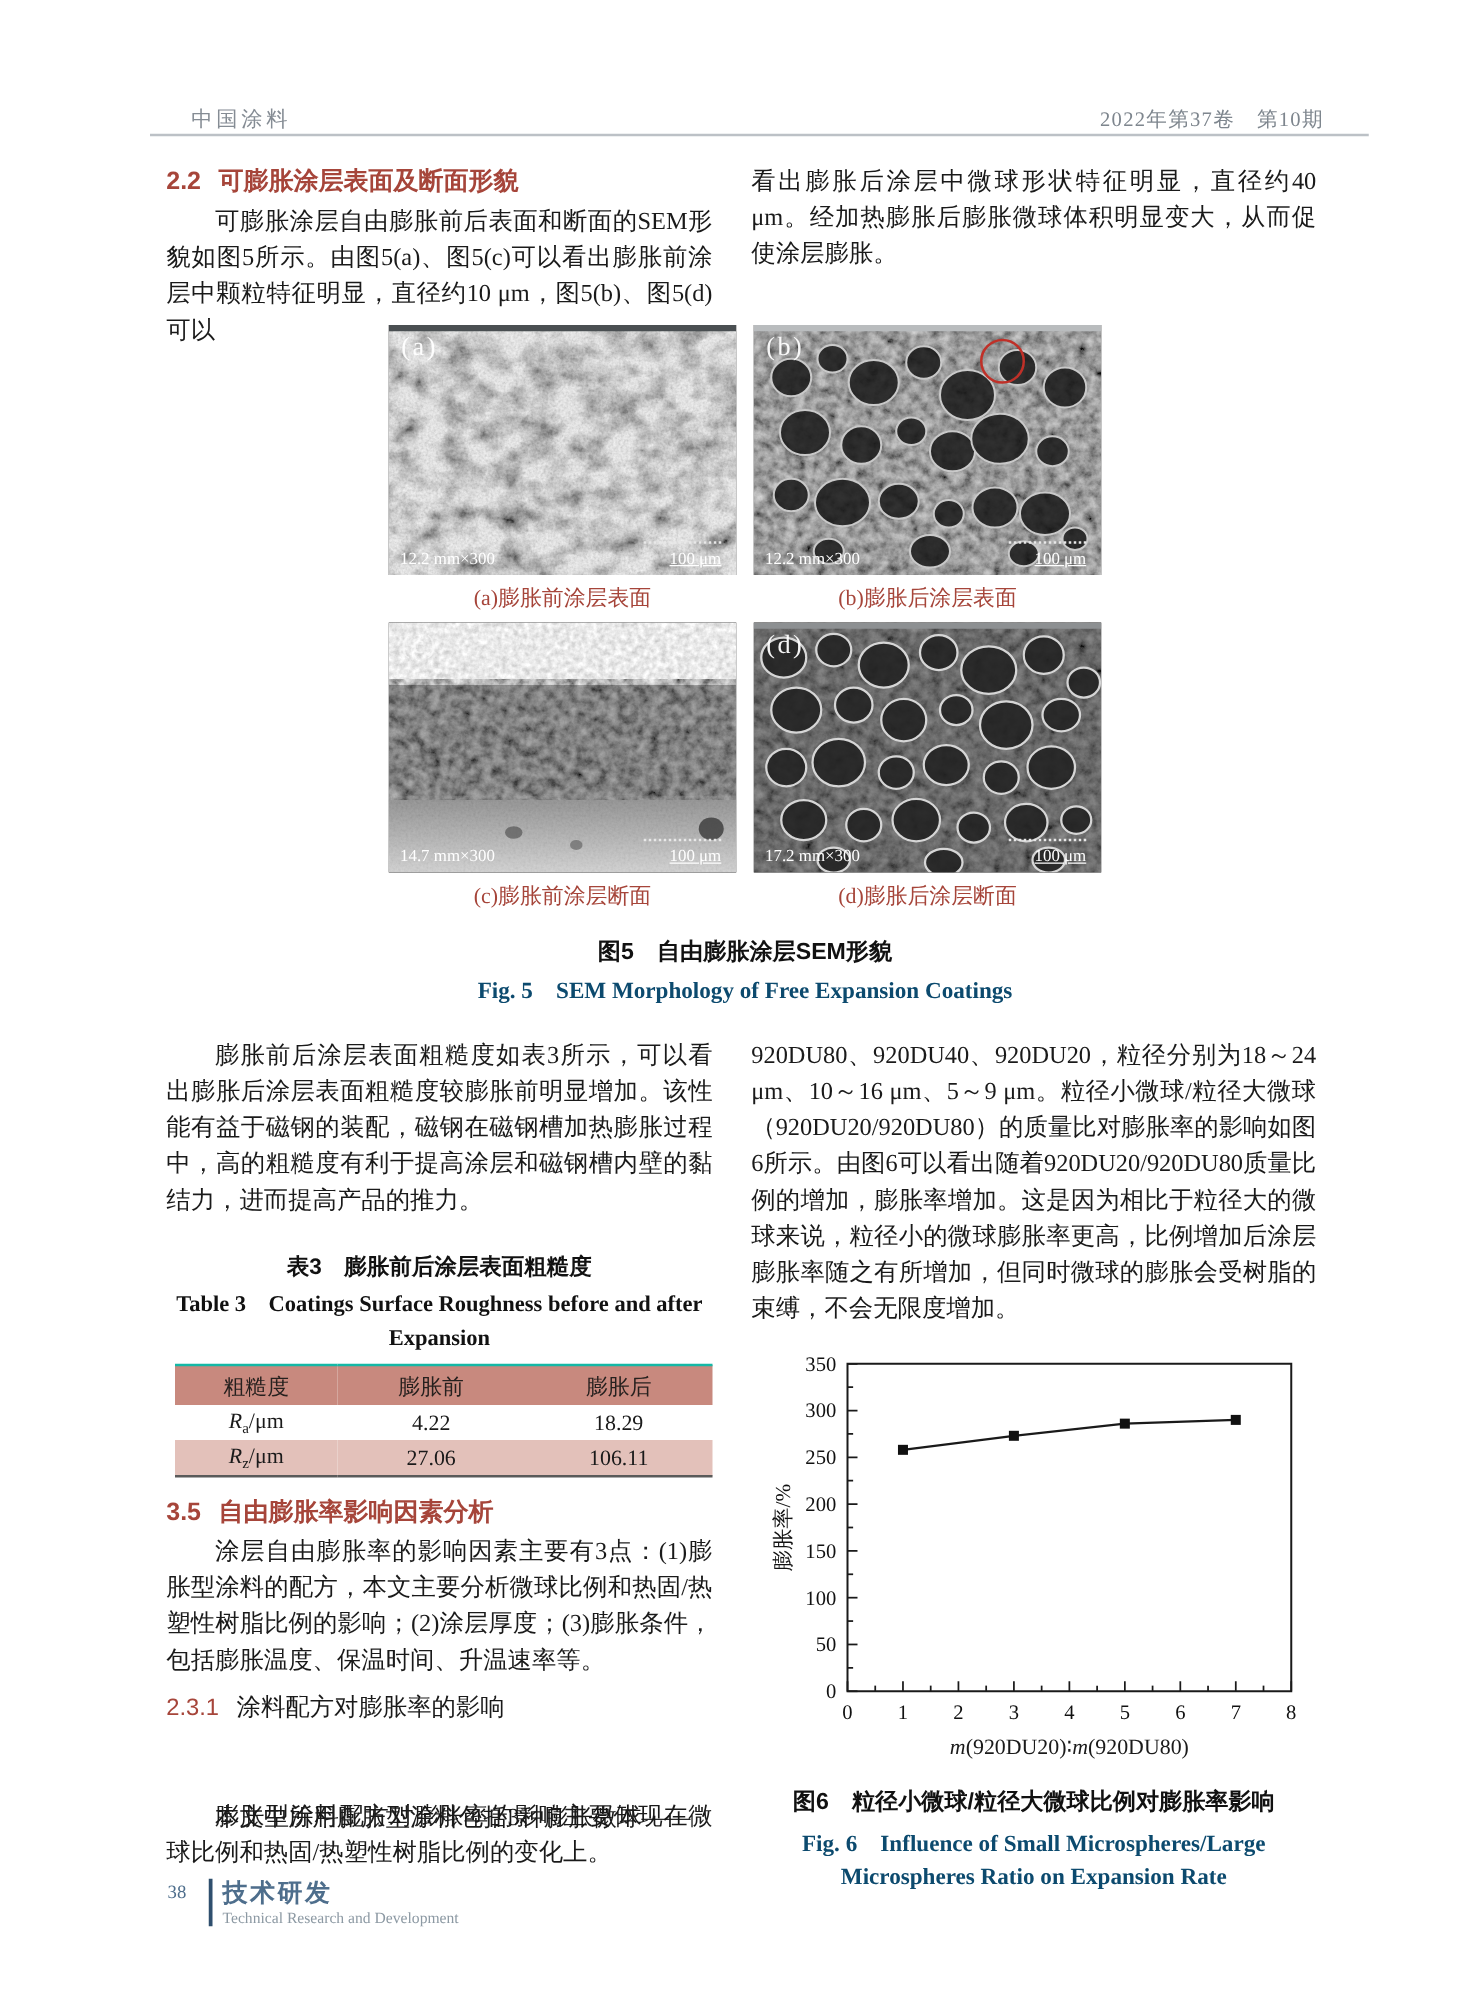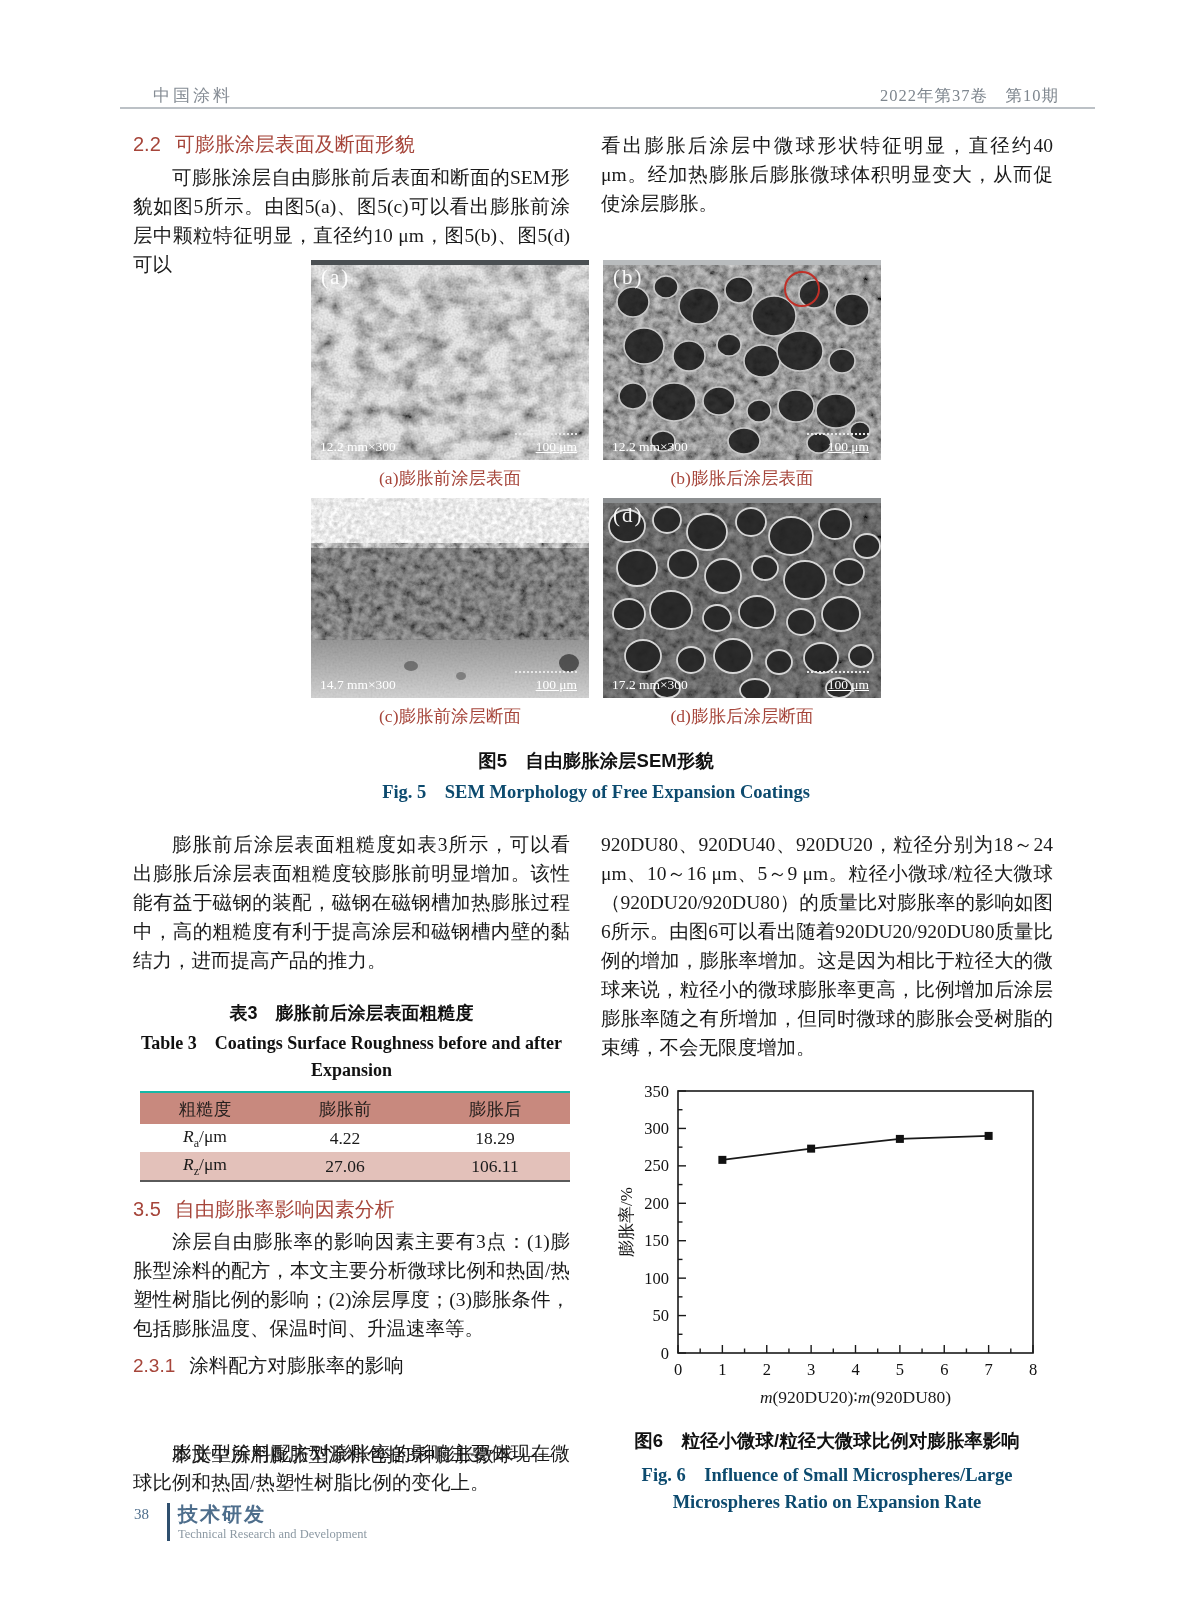--- a/index.html
+++ b/index.html
@@ -7,21 +7,21 @@
     --tbl-head:#c8897e;
     --tbl-alt:#e3c1ba;
     --footer-blue:#4e6e8c;
   }
   html,body{margin:0;padding:0;background:#ffffff;}
   .page{position:relative;width:1187px;height:1600px;background:#fff;overflow:hidden;
         font-family:"Liberation Serif","DejaVu Serif",serif;color:#1a1a1a;}
   .abs{position:absolute;}
   .para{font-size:19.5px;line-height:29px;text-align:justify;}
   .indent{text-indent:2em;}
-  .sec-head{font-family:"Liberation Sans","DejaVu Sans",sans-serif;font-weight:normal;
+  .sec-head{font-family:"Liberation Sans","DejaVu Sans",sans-serif;font-weight:bold;
             font-size:20px;color:var(--red);}
   .sec-head .gap{display:inline-block;width:14px;}
   .subhead-num{font-family:"Liberation Sans","DejaVu Sans",sans-serif;color:var(--red);font-size:19px;}
   .subhead-title{font-size:19.5px;color:#1a1a1a;}
   .hdr-left{left:133px;top:84px;font-size:17px;color:#858c94;letter-spacing:3px;margin-left:20px;}
   .hdr-right{right:128px;top:85px;font-size:16.5px;color:#7e868e;letter-spacing:1px;}
   .hdr-rule{left:120px;top:107px;width:975px;height:2px;background:#bcc1c6;}
   
   .sem-grid{display:grid;grid-template-columns:278px 278px;column-gap:14px;}
   .sem-img{position:relative;width:278px;height:200px;overflow:hidden;background:#2a2a2a;}

